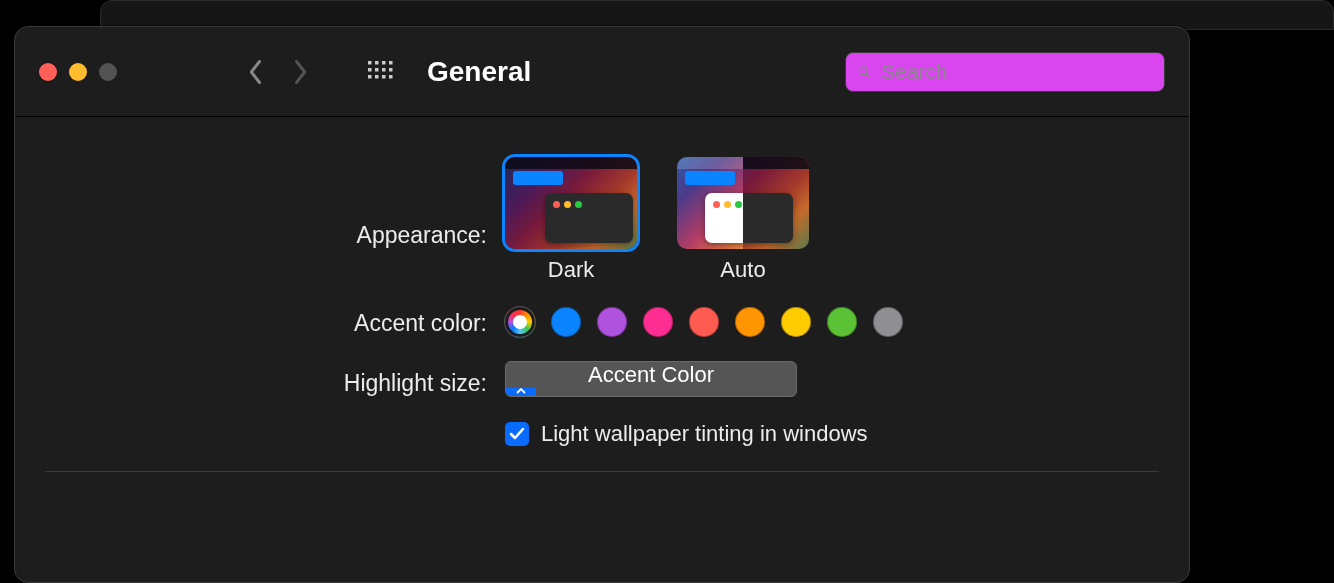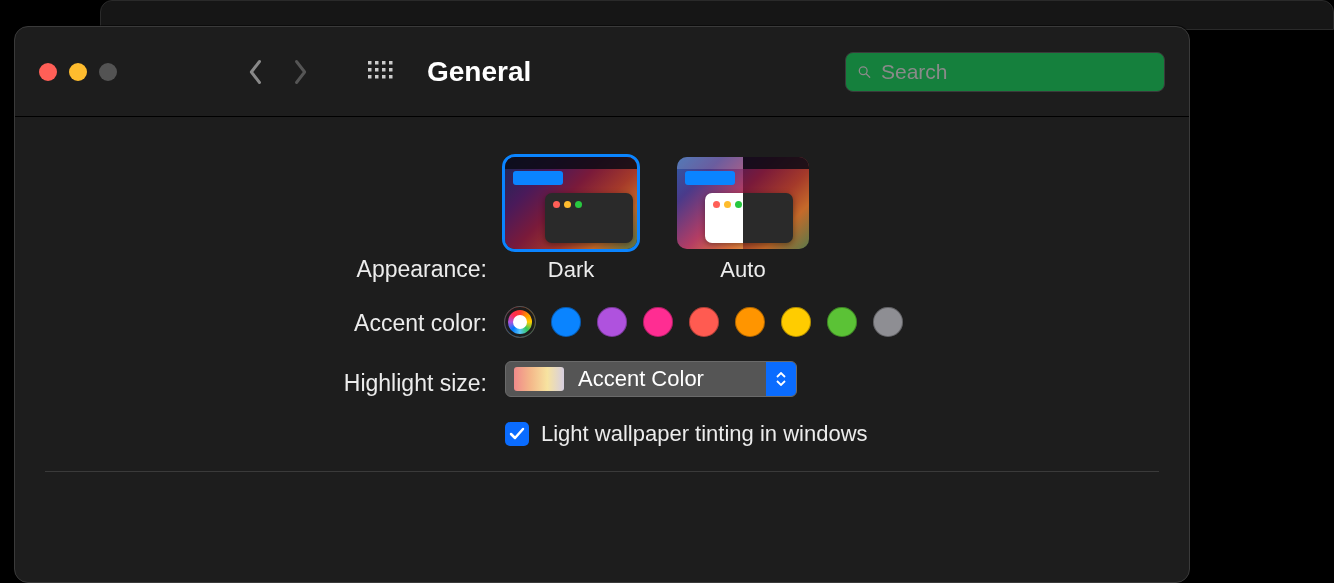--- a/index.html
+++ b/index.html
@@ -49,36 +49,36 @@
   .nav-btn svg { width: 20px; height: 28px; }
   .grid-btn { color: #ccc; margin-left: 38px; margin-right: 18px; }
   .grid-btn svg { width: 28px; height: 20px; }
   .title {
     font-size: 28px; font-weight: 700; color: #fff;
   }
   .spacer { flex: 1; }
   .search {
     display: flex; align-items: center;
     width: 320px; height: 40px;
-    background: #15803d;
+    background: #d946ef;
     border: 1px solid #3a3a3a;
     border-radius: 8px;
     padding: 0 12px;
     gap: 10px;
   }
   .search svg { width: 20px; height: 20px; color: #8a8a8a; }
   .search input {
     flex: 1; background: transparent; border: none; outline: none;
     color: #fff; font-size: 21px;
   }
   .search input::placeholder { color: #8a8a8a; }
 
   .content { padding: 40px 0 20px; }
   .row {
-    display: flex; align-items: flex-end;
+    display: flex; align-items: center;
     margin-bottom: 24px;
   }
   .row.center { align-items: flex-end; }
   .label-col {
     width: 490px; text-align: right;
     font-size: 23px; color: #ececec;
     padding-right: 18px;
     padding-top: 30px;
   }
   .row.center .label-col { padding-top: 0; }
@@ -125,21 +125,21 @@
   }
   .swatch.multi::after{
     content:""; position:absolute; inset:8px; background:#fff; border-radius:50%;
   }
 
   
   .popup {
     display:flex; align-items:center;
     height: 36px; background:#555; border-radius:6px;
     border:1px solid #6a6a6a;
-    overflow:hidden; cursor:pointer;
+    overflow:hidden; cursor:pointer;flex-direction:column;
   }
   .popup .highlight-swatch{
     width:50px; height:24px; margin:0 8px; border-radius:3px;
     background: linear-gradient(90deg, #f08a8a, #f4b88a, #f7e3a0, #d7cfe0);
   }
   .popup .text { font-size:22px; color:#fff; padding:0 6px; flex:1; }
   .popup .stepper {
     width:30px; align-self:stretch; background:#0a6cff;
     display:flex; flex-direction:column; align-items:center; justify-content:center;
     color:#fff;

